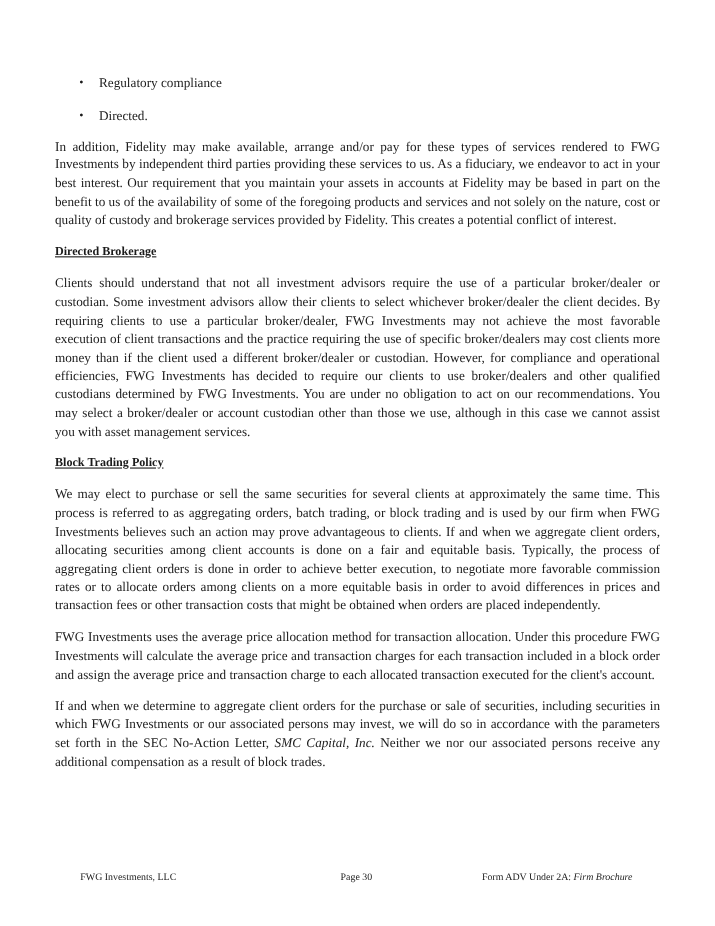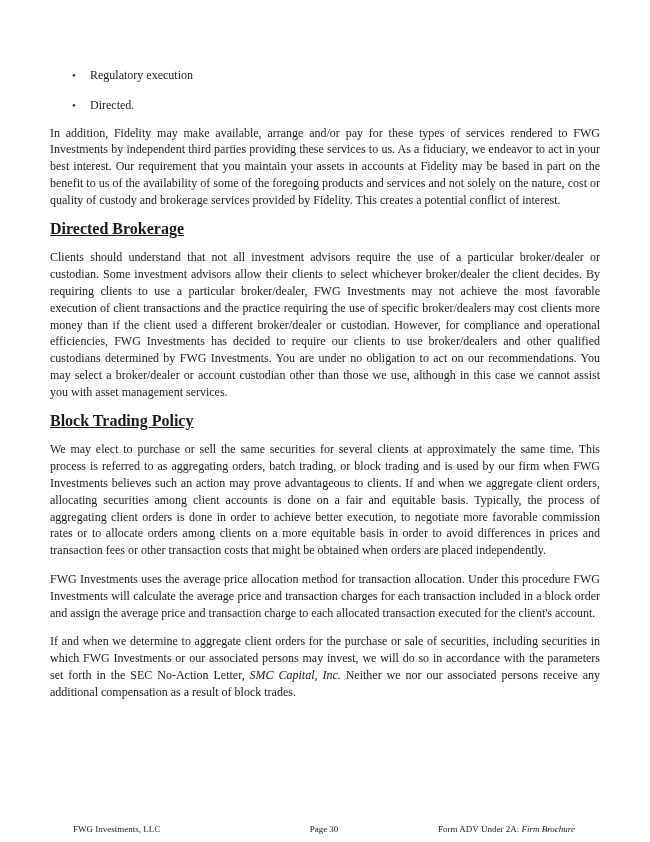--- a/index.html
+++ b/index.html
@@ -34,51 +34,51 @@
     text-align: left;
   }
   .bullet-item + .bullet-item { margin-top: 13px; }
   .bullet-marker {
     flex: 0 0 18px;
     width: 18px;
     font-size: 11px;
   }
   .body-para { margin-bottom: 12px; }
   .section-heading {
-    font-size: 16px;
+    font-size: 11px;
     font-weight: bold;
     text-decoration: underline;
     margin: 0 0 12px 0;
     text-align: left;
   }
   .citation { }
   .footer {
     position: absolute;
-    top: 824px; left: 73px; right: 75px;
+    top: 792px; left: 73px; right: 75px;
     display: grid;
     grid-template-columns: 1fr auto 1fr;
     font-size: 9px;
     line-height: 11px;
     color: #1b1b1b;
   }
   .footer-left  { text-align: left; }
   .footer-center{ text-align: center; }
   .footer-right { text-align: right; }
   .footer em { font-style: italic; text-align: right; }
 </style>
 </head>
 <body>
 
 <div class="page">
   <div class="content">
 
     <ul class="bullet-list">
       <li class="bullet-item">
         <span class="bullet-marker">•</span>
-        <span class="bullet-text">Regulatory execution</span>
+        <span class="bullet-text">Regulatory compliance</span>
       </li>
       <li class="bullet-item">
         <span class="bullet-marker">•</span>
         <span class="bullet-text">Directed.</span>
       </li>
     </ul>
 
     <p class="body-para">In addition, Fidelity may make available, arrange and/or pay for these types of services rendered to FWG Investments by independent third parties providing these services to us. As a fiduciary, we endeavor to act in your best interest. Our requirement that you maintain your assets in accounts at Fidelity may be based in part on the benefit to us of the availability of some of the foregoing products and services and not solely on the nature, cost or quality of custody and brokerage services provided by Fidelity. This creates a potential conflict of interest.</p>
 
     <h2 class="section-heading">Directed Brokerage</h2>

